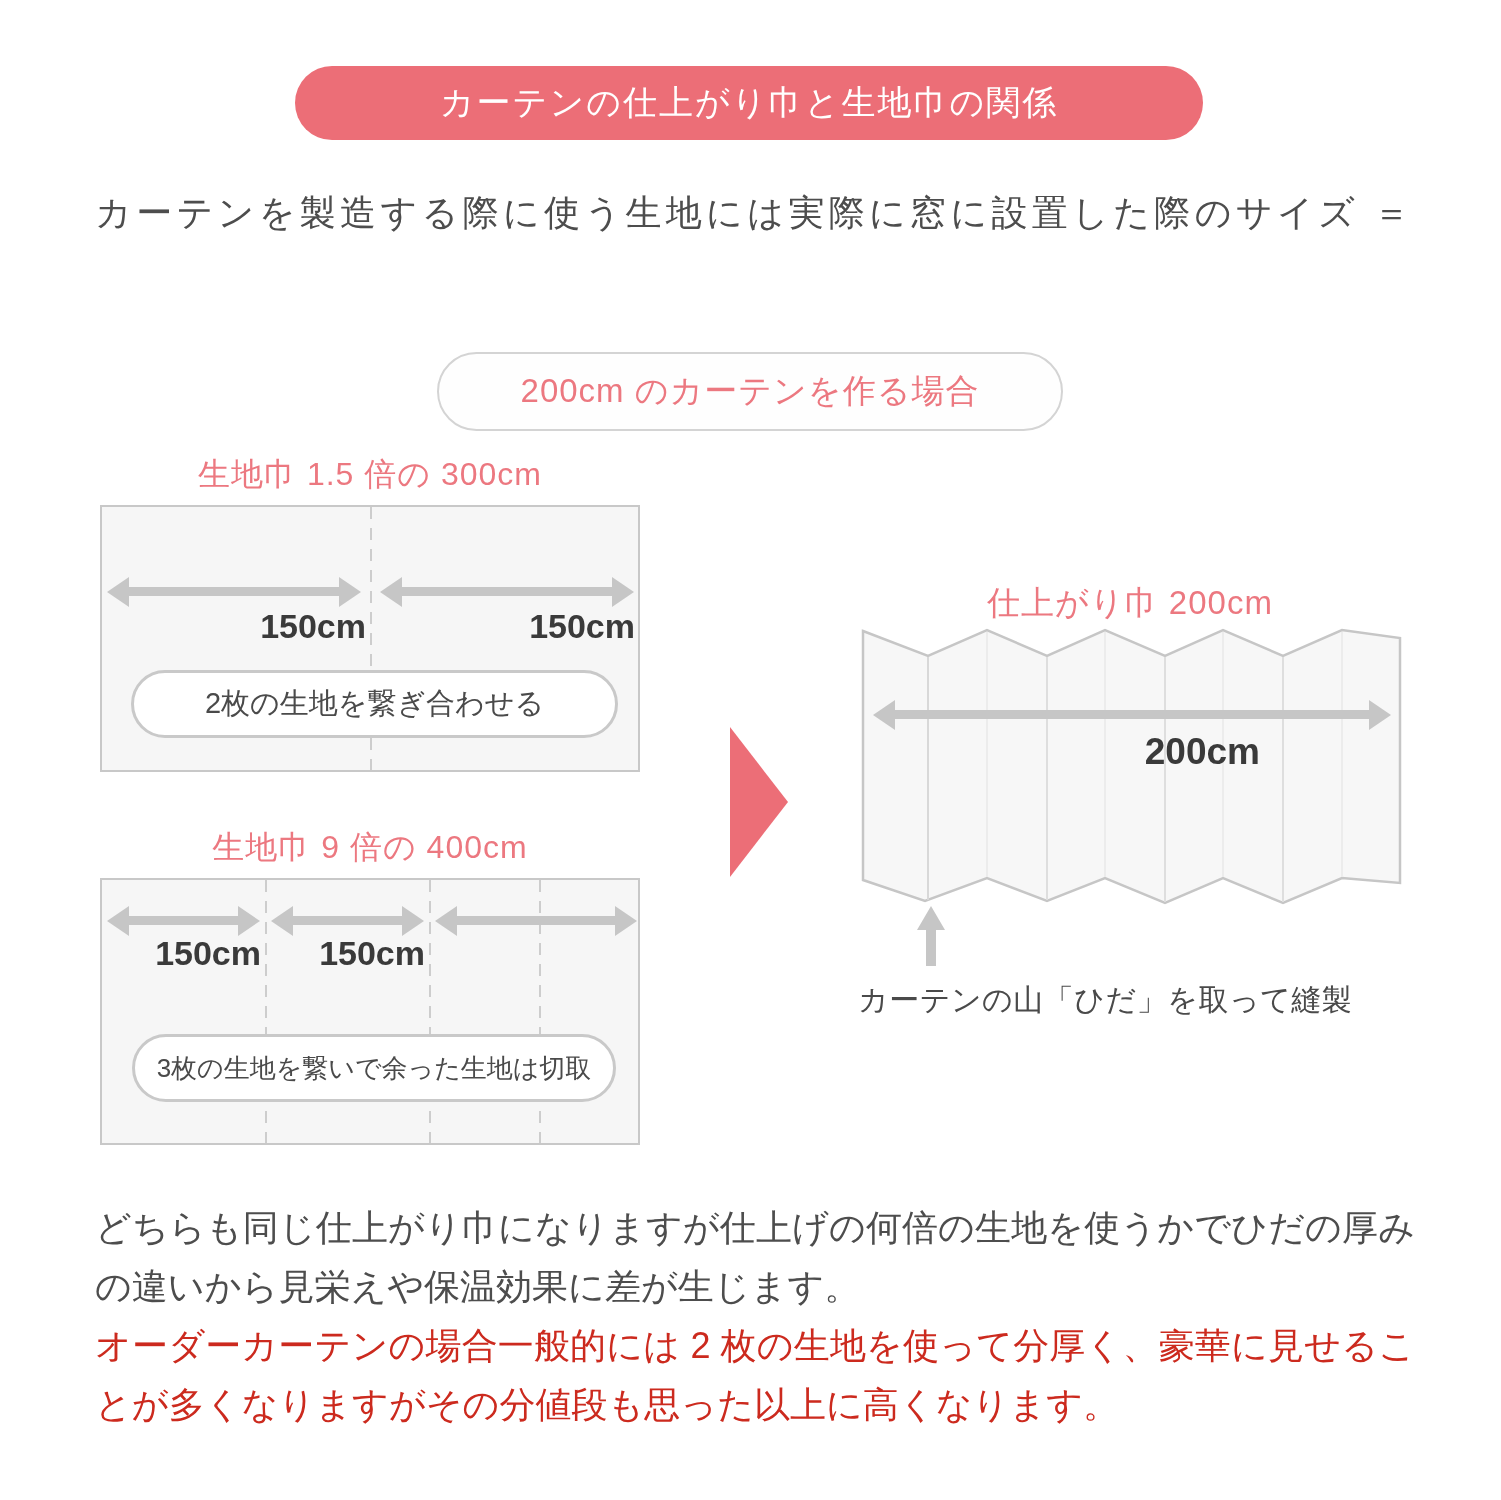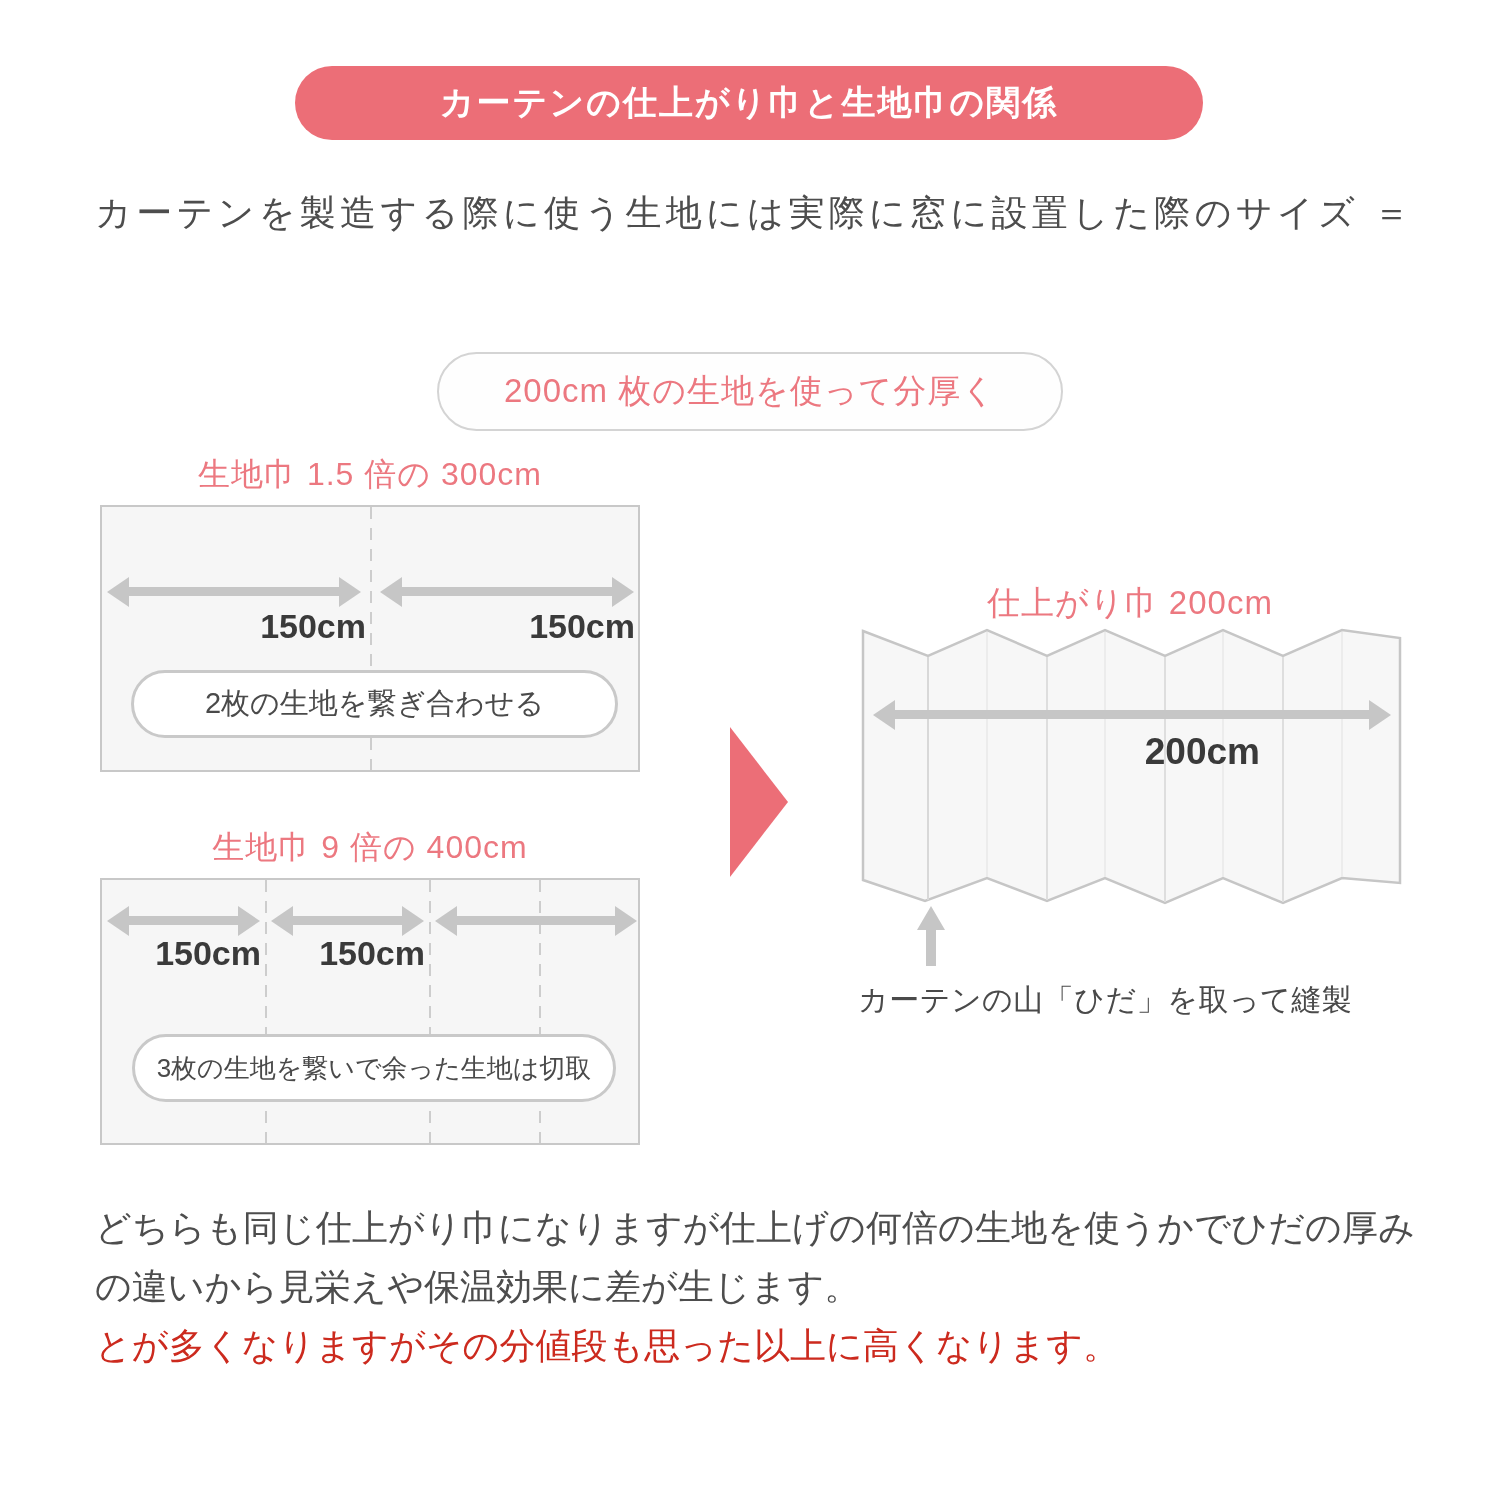--- a/index.html
+++ b/index.html
@@ -10,21 +10,21 @@
   html,body{margin:0;padding:0;background:#fff;}
   .canvas{
     position:relative;width:1501px;height:1500px;background:#fff;overflow:hidden;
     font-family:"Liberation Sans","DejaVu Sans",sans-serif;color:var(--dark-text);
   }
   
   .banner{
     position:absolute;left:295px;top:66px;width:908px;height:74px;border-radius:37px;
     background:var(--pink);display:flex;align-items:center;justify-content:center;
   }
-  .banner span{color:#fff;font-size:34px;font-weight:700;letter-spacing:2px;}
+  .banner span{color:#fff;font-size:34px;font-weight:400;letter-spacing:2px;}
   
   .intro{position:absolute;left:95px;top:182px;width:1315px;font-size:36px;letter-spacing:.5px;}
   .intro-line{line-height:61px;white-space:nowrap;}
   .justify-full{white-space:normal;text-align:justify;text-align-last:justify;}
   .red{color:var(--red-text);}
   
   .case-pill{
     position:absolute;left:437px;top:352px;width:622px;height:75px;border:2px solid #d4d4d4;
     border-radius:40px;background:#fefefe;display:flex;align-items:center;justify-content:center;
   }
@@ -76,21 +76,21 @@
 
   <div class="banner">
     <span>カーテンの仕上がり巾と生地巾の関係</span>
   </div>
 
   <div class="intro">
     <div class="intro-line justify-full">カーテンを製造する際に使う生地には実際に窓に設置した際のサイズ ＝</div>
   </div>
 
   <div class="case-pill">
-    <span>200cm 枚の生地を使って分厚く</span>
+    <span>200cm のカーテンを作る場合</span>
   </div>
 
   <div class="diag-title t1">生地巾 1.5 倍の 300cm</div>
   <div class="fabric-rect r1">
     <div class="dash" style="left:268px;"></div>
     <div class="dbl-arrow" style="left:26px;top:80px;width:212px;"></div>
     <div class="dbl-arrow" style="left:299px;top:80px;width:212px;"></div>
     <div class="size-label" style="left:4px;top:100px;width:260px;">150cm</div>
     <div class="size-label" style="left:277px;top:100px;width:256px;">150cm</div>
     <div class="note-pill" style="left:29px;top:163px;width:487px;height:68px;text-align:right;">
@@ -129,16 +129,17 @@
   </svg>
   <div class="dbl-arrow" style="left:894px;top:710px;width:476px;"></div>
   <div class="result-width-label">200cm</div>
   <div class="up-arrow-head"></div>
   <div class="up-arrow-shaft"></div>
   <div class="result-caption">カーテンの山「ひだ」を取って縫製</div>
 
   <div class="footer">
     <div class="footer-line justify-full">どちらも同じ仕上がり巾になりますが仕上げの何倍の生地を使うかでひだの厚み</div>
     <div class="footer-line">の違いから見栄えや保温効果に差が生じます。</div>
+    <div class="footer-line justify-full red">オーダーカーテンの場合一般的には 2 枚の生地を使って分厚く、豪華に見せるこ</div>
     <div class="footer-line red">とが多くなりますがその分値段も思った以上に高くなります。</div>
   </div>
 
 </div>
 
 </body></html>

